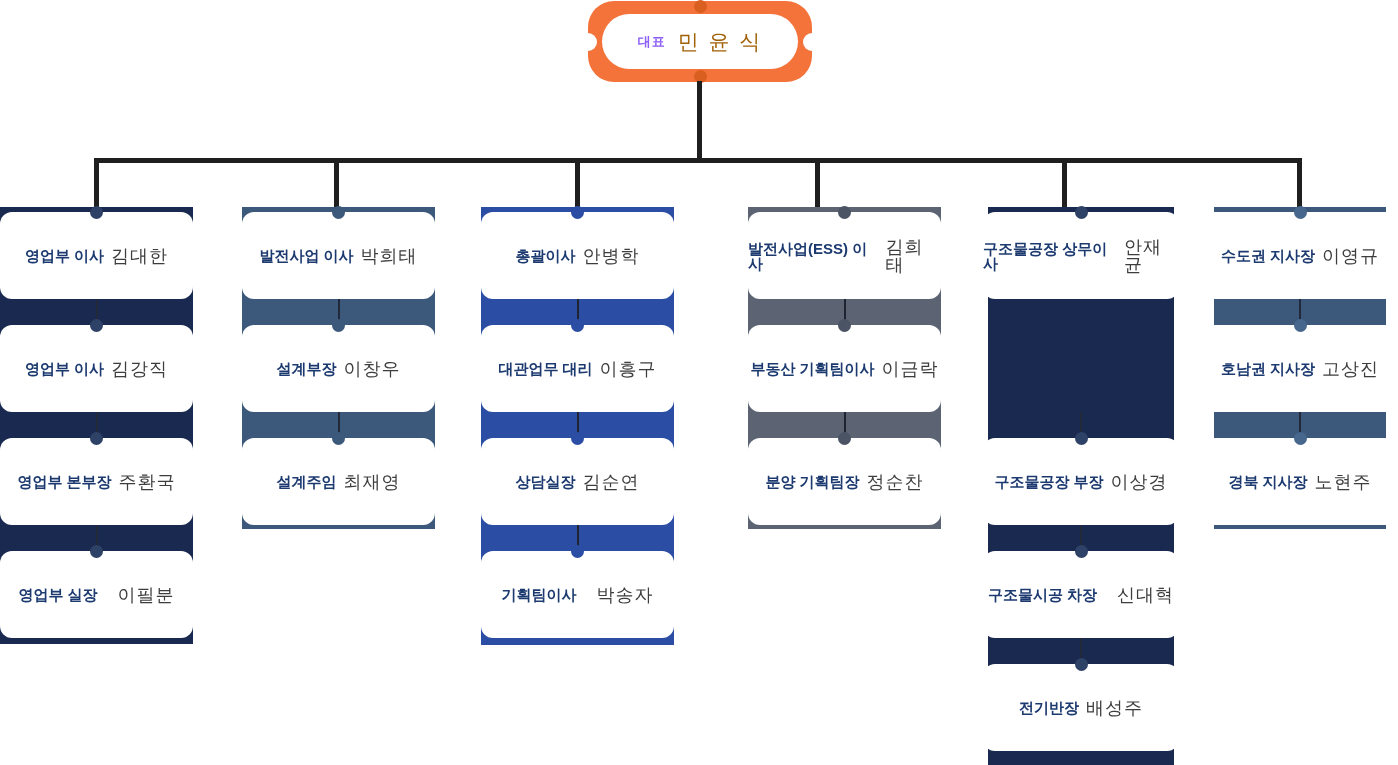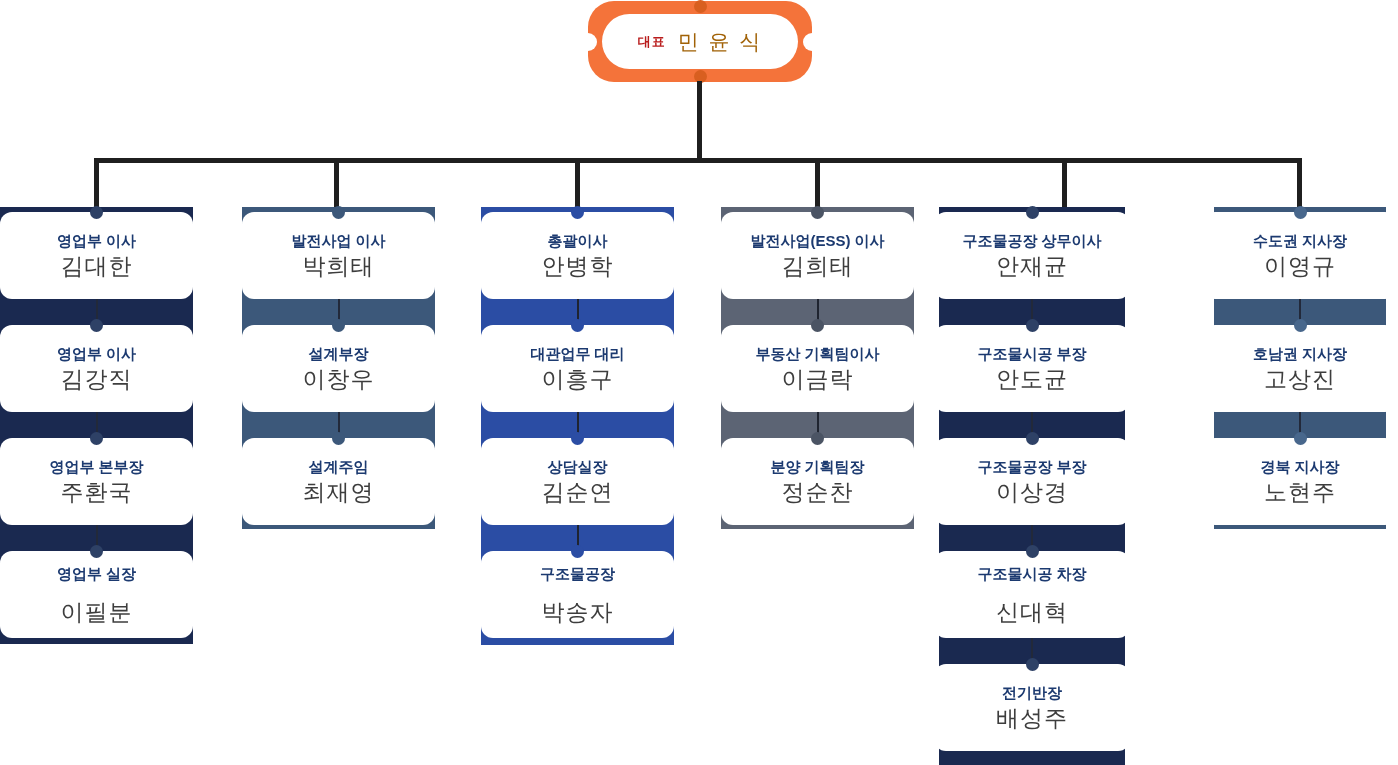--- a/index.html
+++ b/index.html
@@ -6,21 +6,21 @@
   .canvas{
     position:relative;width:1398px;height:765px;background:#ffffff;overflow:hidden;
     font-family:"Liberation Sans","DejaVu Sans",sans-serif;
   }
   
   .ceo{position:absolute;left:588px;top:1px;width:224px;height:81px;
        background:#f4733a;border-radius:26px;}
   .ceo-inner{position:absolute;left:14px;right:14px;top:13px;bottom:13px;
        background:#ffffff;border-radius:999px;display:flex;align-items:center;
        justify-content:center;gap:12px;}
-  .ceo-label{color:#b91c1c;font-weight:bold;font-size:13px;letter-spacing:1px;}
+  .ceo-label{color:#8b5cf6;font-weight:bold;font-size:13px;letter-spacing:1px;}
   .ceo-name{color:#a16207;font-size:21px;letter-spacing:2px;}
   .cdot{position:absolute;left:50%;width:13px;height:13px;margin-left:-6.5px;
        border-radius:50%;background:#d85f20;}
   .cdot.t{top:-1px;}
   .cdot.b{bottom:-1px;}
   .notch{position:absolute;top:50%;width:18px;height:18px;margin-top:-9px;
        border-radius:50%;background:#ffffff;}
   .notch.l{left:-9px;}
   .notch.r{right:-9px;}
   
@@ -28,33 +28,33 @@
   .ln.main{left:697px;top:81px;width:5px;height:77px;}
   .ln.bus{left:94px;top:158px;width:1208px;height:5px;}
   .ln.drop{top:158px;width:5px;height:56px;}
   .d1{left:94px;} .d2{left:334px;} .d3{left:575px;}
   .d4{left:815px;} .d5{left:1062px;} .d6{left:1297px;}
   
   .col{position:absolute;top:207px;}
   .c1{left:0px;width:193px;height:437px;}
   .c2{left:242px;width:193px;height:322px;}
   .c3{left:481px;width:193px;height:438px;}
-  .c4{left:721px;width:193px;height:322px;}
-  .c5{left:934px;width:196px;height:558px;}
+  .c4{left:748px;width:193px;height:322px;}
+  .c5{left:983px;width:196px;height:558px;}
   .c6{left:1203px;width:194px;height:322px;}
   .colbg{position:absolute;left:0;right:0;top:0;bottom:0;background:var(--bg);}
   .c5 .colbg{left:5px;right:5px;}
   .c6 .colbg{left:11px;right:11px;}
   
   .pill{position:absolute;left:0;right:0;height:87px;background:#ffffff;
-       border-radius:12px;display:flex;flex-direction:column;align-items:center;
+       border-radius:12px;display:flex;flex-direction:row;align-items:center;
        justify-content:center;gap:7px;}
   .r1{top:5px;} .r2{top:118px;} .r3{top:231px;} .r4{top:344px;gap:20px;} .r5{top:457px;}
   .ptitle{color:#1c3a70;font-weight:bold;font-size:15px;line-height:1;}
-  .pname{color:#3d3d3d;font-size:23px;line-height:1;letter-spacing:1px;}
+  .pname{color:#3d3d3d;font-size:18px;line-height:1;letter-spacing:1px;}
   .dot{position:absolute;left:50%;top:-6px;width:13px;height:13px;
        margin-left:-6.5px;border-radius:50%;background:var(--dot);}
   .link{position:absolute;left:50%;top:-26px;width:2px;height:22px;
        margin-left:-1px;background:#22293a;}
   .c3 .link,.c4 .link{background:#1f2430;}
 </style>
 </head>
 <body>
 
 <div class="canvas">
@@ -142,21 +142,21 @@
     </div>
     <div class="pill r3">
       <span class="link"></span>
       <span class="dot"></span>
       <span class="ptitle">상담실장</span>
       <span class="pname">김순연</span>
     </div>
     <div class="pill r4">
       <span class="link"></span>
       <span class="dot"></span>
-      <span class="ptitle">구조물공장</span>
+      <span class="ptitle">기획팀이사</span>
       <span class="pname">박송자</span>
     </div>
   </div>
 
   <div class="col c4" style="--bg: #5c6474; --dot: #4b5464;">
     <div class="colbg"></div>
     <div class="pill r1">
       <span class="dot"></span>
       <span class="ptitle">발전사업(ESS) 이사</span>
       <span class="pname">김희태</span>
@@ -175,26 +175,20 @@
     </div>
   </div>
 
   <div class="col c5" style="--bg: #1a2950; --dot: #2e4166;">
     <div class="colbg"></div>
     <div class="pill r1">
       <span class="dot"></span>
       <span class="ptitle">구조물공장 상무이사</span>
       <span class="pname">안재균</span>
     </div>
-    <div class="pill r2">
-      <span class="link"></span>
-      <span class="dot"></span>
-      <span class="ptitle">구조물시공 부장</span>
-      <span class="pname">안도균</span>
-    </div>
     <div class="pill r3">
       <span class="link"></span>
       <span class="dot"></span>
       <span class="ptitle">구조물공장 부장</span>
       <span class="pname">이상경</span>
     </div>
     <div class="pill r4">
       <span class="link"></span>
       <span class="dot"></span>
       <span class="ptitle">구조물시공 차장</span>

